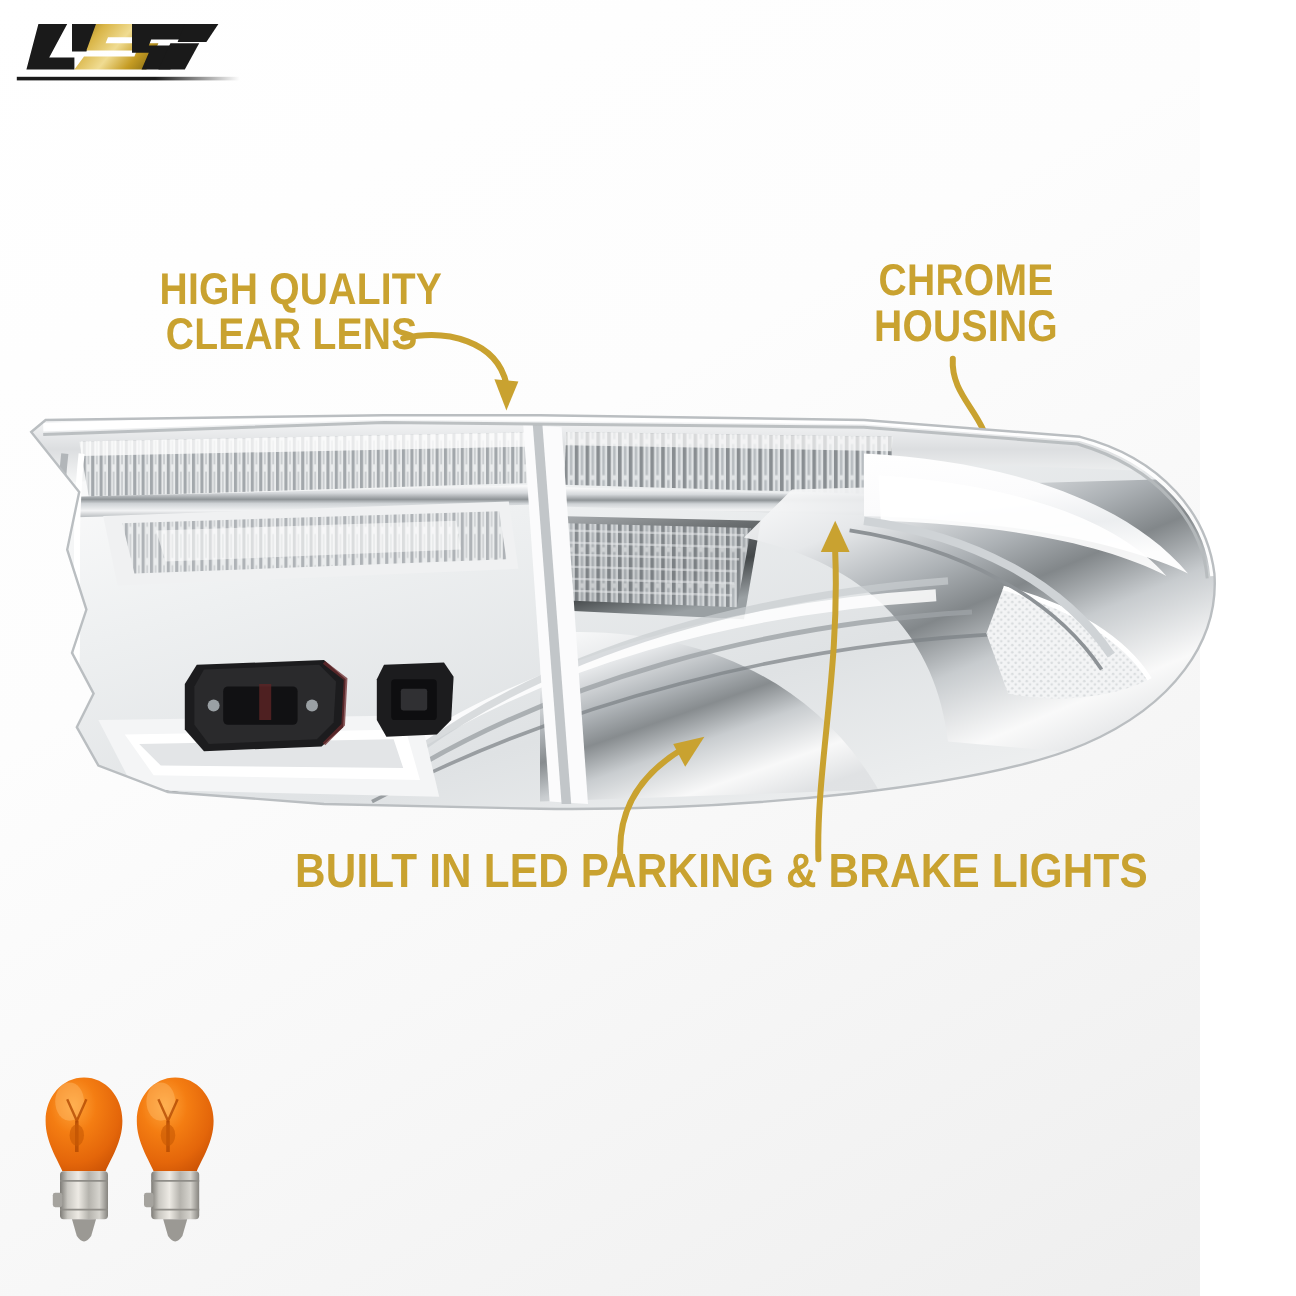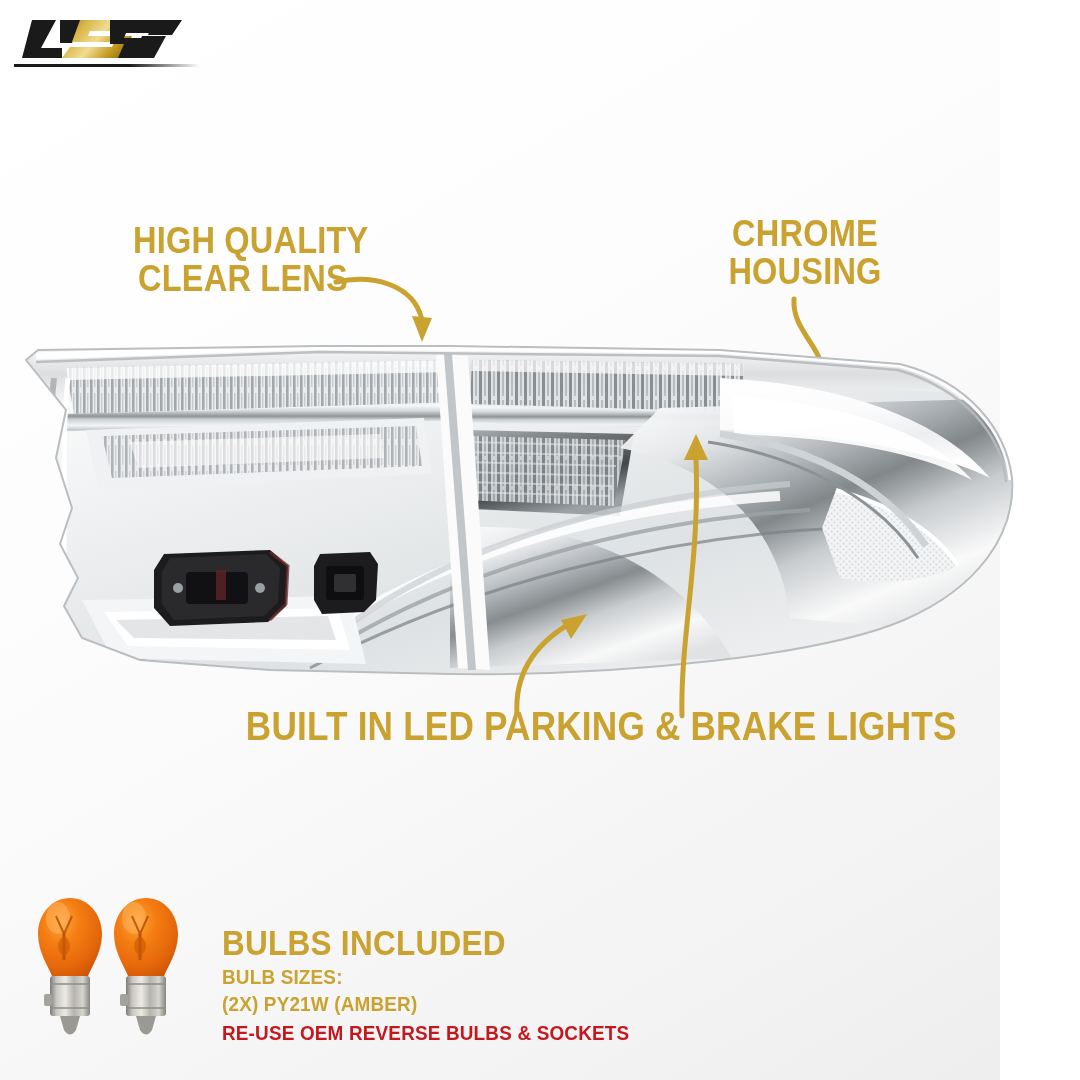--- a/index.html
+++ b/index.html
@@ -307,20 +307,14 @@
         <path d="M38,44 L38,70" fill="none" stroke="#b34a03" stroke-width="3" opacity="0.8"></path>
         <ellipse cx="38" cy="56" rx="6" ry="9" fill="#c95a05" opacity="0.65"></ellipse>
         <rect x="24" y="86" width="40" height="40" rx="3" fill="url(#metalG)"></rect>
         <path d="M24,94 L64,94 M24,118 L64,118" stroke="#8f8d88" stroke-width="1.5"></path>
         <rect x="18" y="104" width="8" height="12" rx="2" fill="#a5a39e"></rect>
         <path d="M34,126 L54,126 L50,140 C46,146 42,146 38,140 Z" fill="#9b9994"></path>
       </g>
     </svg>
   </div>
 
-  <div id="bulbtext">
-    <div class="hdr">BULBS INCLUDED</div>
-    <div class="sub">BULB SIZES:</div>
-    <div class="sub" style="margin-top:0;">(2x) PY21W (AMBER)</div>
-    <div class="warn">RE-USE OEM REVERSE BULBS &amp; SOCKETS</div>
-  </div>
 
 </div>
 
 </body></html>

